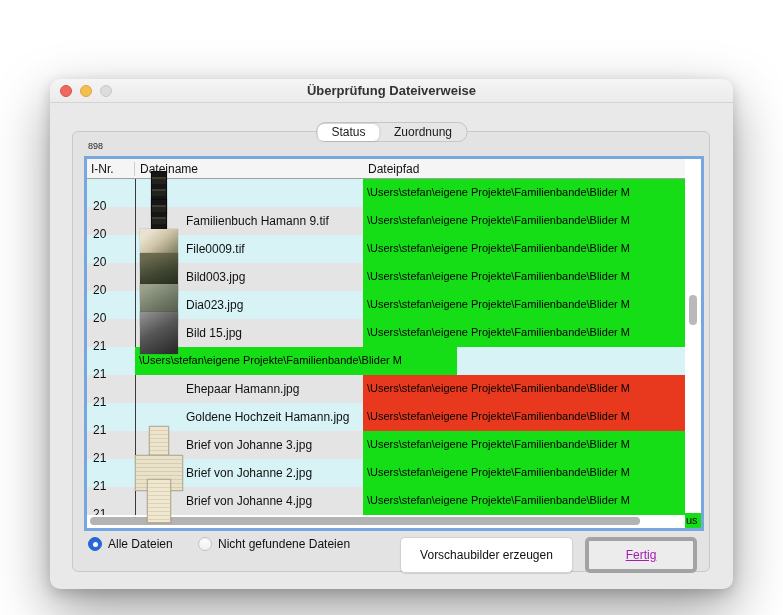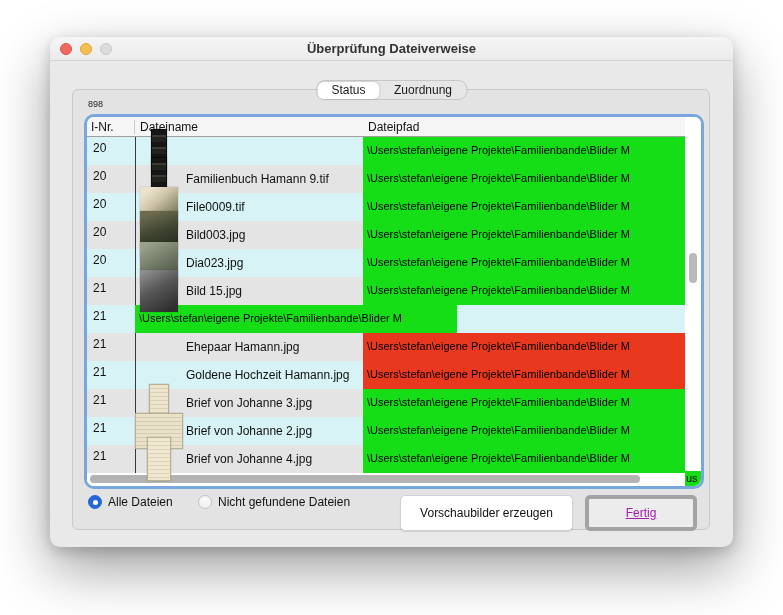--- a/index.html
+++ b/index.html
@@ -3,21 +3,21 @@
 <meta charset="utf-8">
 <style>
   * { margin:0; padding:0; box-sizing:border-box; }
   html,body { width:783px; height:615px; }
   body {
     font-family:"Liberation Sans", sans-serif;
     background:#ffffff;
     position:relative;
     overflow:hidden;
   }
-  .page { position:absolute; inset:0; }
+  .page { position:absolute; inset:0;margin-top:42px; }
 
   
   .window {
     position:absolute; left:50px; top:37px; width:683px; height:510px;
     background:#e9e9e9; border-radius:10px;
     box-shadow:0 22px 55px rgba(0,0,0,.38), 0 4px 14px rgba(0,0,0,.18);
   }
   .titlebar {
     position:absolute; left:0; top:0; right:0; height:24px;
     background:linear-gradient(#f5f5f5,#ebebeb);
@@ -52,38 +52,38 @@
     background:#ffffff; box-shadow:0 0 2px rgba(0,0,0,.28); margin:0.5px;
   }
 
   .count-label {
     position:absolute; left:38px; top:62px; font-size:9px; color:#222; z-index:2;
   }
 
   
   .table-wrap {
     position:absolute; left:34px; top:77px; width:620px; height:375px;
-    border:3px solid var(--focus-ring); border-radius:10px;
+    border:3px solid var(--focus-ring); border-radius:0;
     background:#ffffff; overflow:hidden; z-index:2;
   }
   .thead {
     display:flex; height:20px; background:#f5f5f5;
     border-bottom:1px solid #9f9f9f;
     font-size:12px; color:#111; align-items:center;
   }
   .th { padding-left:4px; }
   .th-inr  { width:48px; border-right:1px solid #cdcdcd; }
   .th-name { width:228px; padding-left:5px; }
   .th-path { width:322px; padding-left:5px; }
   .tbody { position:relative; }
   .trow { display:flex; height:28px; align-items:stretch; }
   .row-cyan { background:var(--row-cyan); }
   .row-gray { background:var(--row-gray); }
   .cell-inr {
-    width:48px; font-size:12px; color:#111; padding:4px 0 0 6px; flex:none;
+    width:48px; font-size:12px; color:#111; padding:20px 0 0 6px; flex:none;
   }
   .cell-name {
     width:228px; flex:none; display:flex; align-items:center;
     border-left:1.5px solid #3a3a3a; overflow:visible;
   }
   .thumb-box {
     width:46px; flex:none; display:flex; justify-content:center;
     align-items:center; overflow:visible;
   }
   .file-label { font-size:12px; color:#101010; white-space:nowrap; margin-left:4px; }

